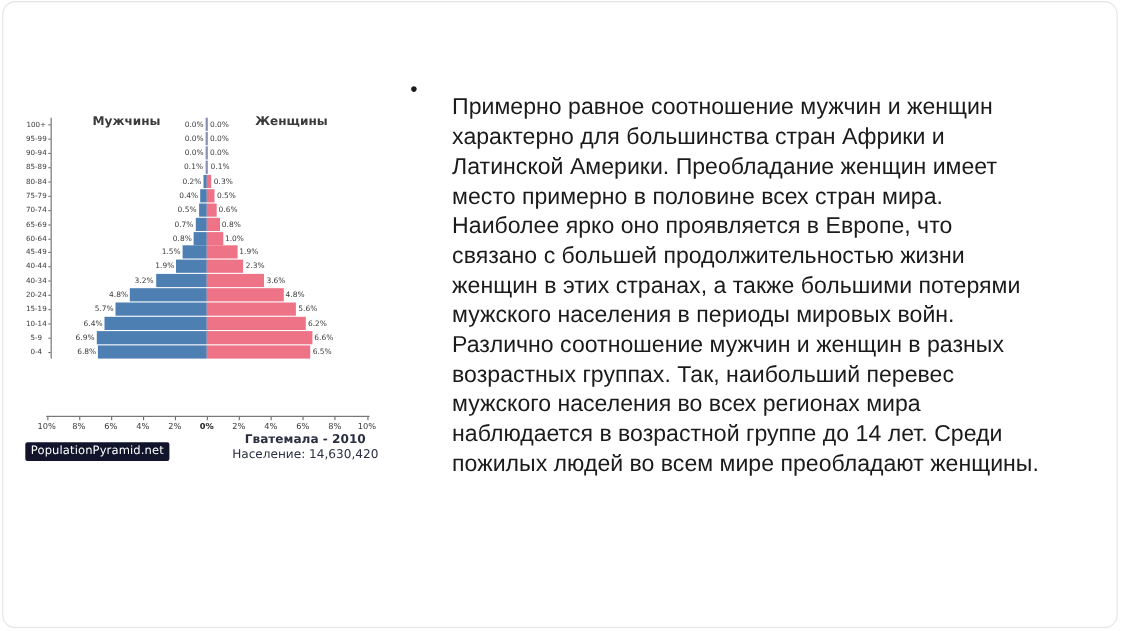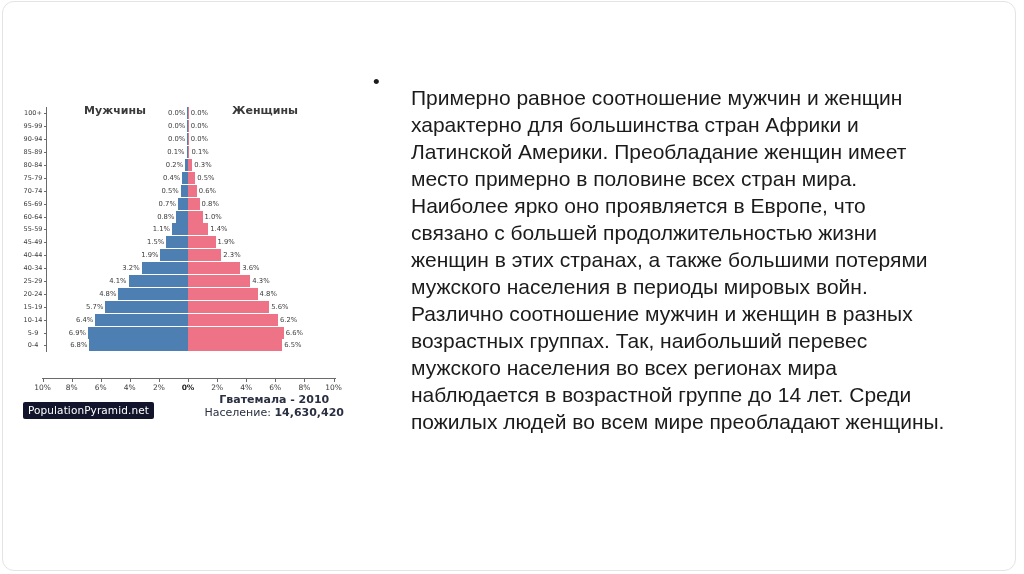--- a/index.html
+++ b/index.html
@@ -23,21 +23,21 @@
   .fhalf{width:147px;justify-content:flex-start;}
   .bar{height:12px;}
   .val{font-size:6.8px;color:#3c3c3c;white-space:nowrap;}
   .xaxis{position:absolute;left:19px;top:277px;width:294px;height:16px;border-top:1px solid #6a6a6a;}
   .tick{position:absolute;top:4px;transform:translateX(-50%);font-size:7.5px;color:#3c3c3c;white-space:nowrap;}
   .tick0{font-weight:bold;color:#222;}
   .tickmark{position:absolute;top:0;width:1px;height:3px;background:#6a6a6a;}
   .caption{position:absolute;top:292px;right:24px;text-align:center;
            color:#2a2f42;font-size:11px;line-height:1.22;margin-left:24px;}
   .cap-title{font-weight:bold;}
-  .cap-pop b{font-weight:bold;}
+  .cap-pop b{font-weight:normal;}
   .badge{position:absolute;left:0;top:301px;background:#11142b;color:#ffffff;
          font-size:10.5px;padding:2px 5px 3px 5px;border-radius:2px;text-decoration:none;
          letter-spacing:0.1px;}
   
   .bullet-block{position:absolute;left:370px;top:66px;width:588px;display:flex;
                 font-family:"Liberation Sans",sans-serif;}
   .bullet{flex:0 0 22px;font-size:19px;line-height:27px;color:#1b1b1b;}
   .ptext{margin:16px;font-size:21px;line-height:27px;color:#1b1b1b;letter-spacing:0px;}
 </style>
 </head>
@@ -143,31 +143,20 @@
           <div class="half mhalf">
             <span class="val">0.8%</span>
             <div class="bar" style="width: 11.6px; background: rgb(77, 127, 178);"></div>
           </div>
           <div class="half fhalf">
             <div class="bar" style="width: 14.5px; background: rgb(238, 115, 135);"></div>
             <span class="val">1.0%</span>
           </div>
         </div>
         <div class="prow">
-          <span class="age">55-59</span>
-          <div class="half mhalf">
-            <span class="val">1.1%</span>
-            <div class="bar" style="width: 15.95px; background: rgb(77, 127, 178);"></div>
-          </div>
-          <div class="half fhalf">
-            <div class="bar" style="width: 20.3px; background: rgb(238, 115, 135);"></div>
-            <span class="val">1.4%</span>
-          </div>
-        </div>
-        <div class="prow">
           <span class="age">45-49</span>
           <div class="half mhalf">
             <span class="val">1.5%</span>
             <div class="bar" style="width: 21.75px; background: rgb(77, 127, 178);"></div>
           </div>
           <div class="half fhalf">
             <div class="bar" style="width: 27.55px; background: rgb(238, 115, 135);"></div>
             <span class="val">1.9%</span>
           </div>
         </div>
@@ -184,31 +173,20 @@
         </div>
         <div class="prow">
           <span class="age">40-34</span>
           <div class="half mhalf">
             <span class="val">3.2%</span>
             <div class="bar" style="width: 46.4px; background: rgb(77, 127, 178);"></div>
           </div>
           <div class="half fhalf">
             <div class="bar" style="width: 52.2px; background: rgb(238, 115, 135);"></div>
             <span class="val">3.6%</span>
-          </div>
-        </div>
-        <div class="prow">
-          <span class="age">25-29</span>
-          <div class="half mhalf">
-            <span class="val">4.1%</span>
-            <div class="bar" style="width: 59.45px; background: rgb(77, 127, 178);"></div>
-          </div>
-          <div class="half fhalf">
-            <div class="bar" style="width: 62.35px; background: rgb(238, 115, 135);"></div>
-            <span class="val">4.3%</span>
           </div>
         </div>
         <div class="prow">
           <span class="age">20-24</span>
           <div class="half mhalf">
             <span class="val">4.8%</span>
             <div class="bar" style="width: 69.6px; background: rgb(77, 127, 178);"></div>
           </div>
           <div class="half fhalf">
             <div class="bar" style="width: 69.6px; background: rgb(238, 115, 135);"></div>

